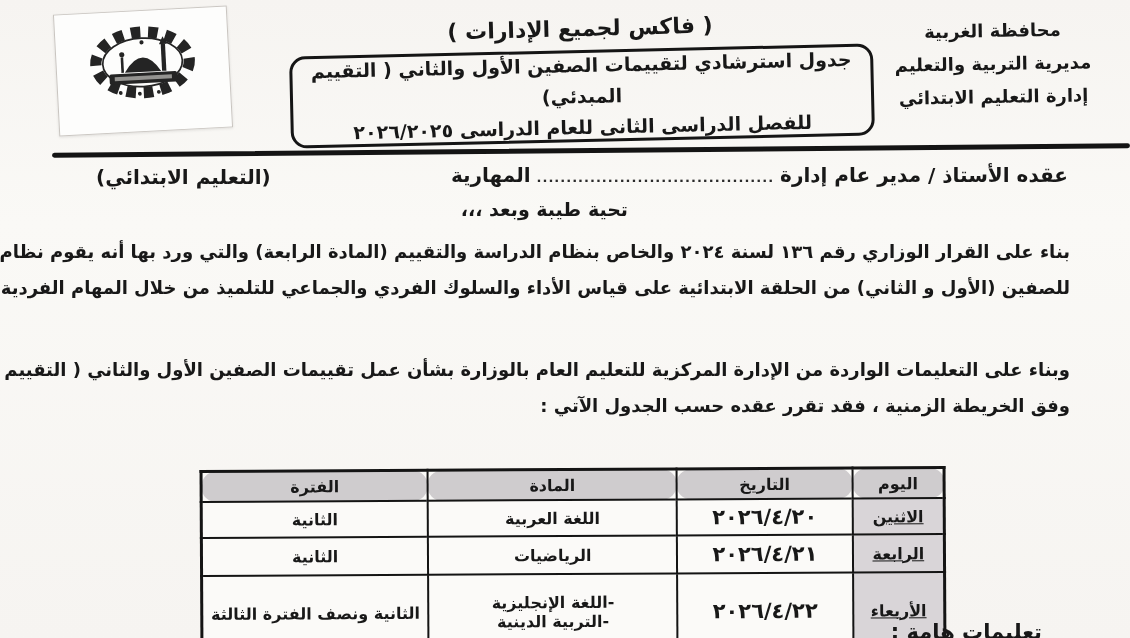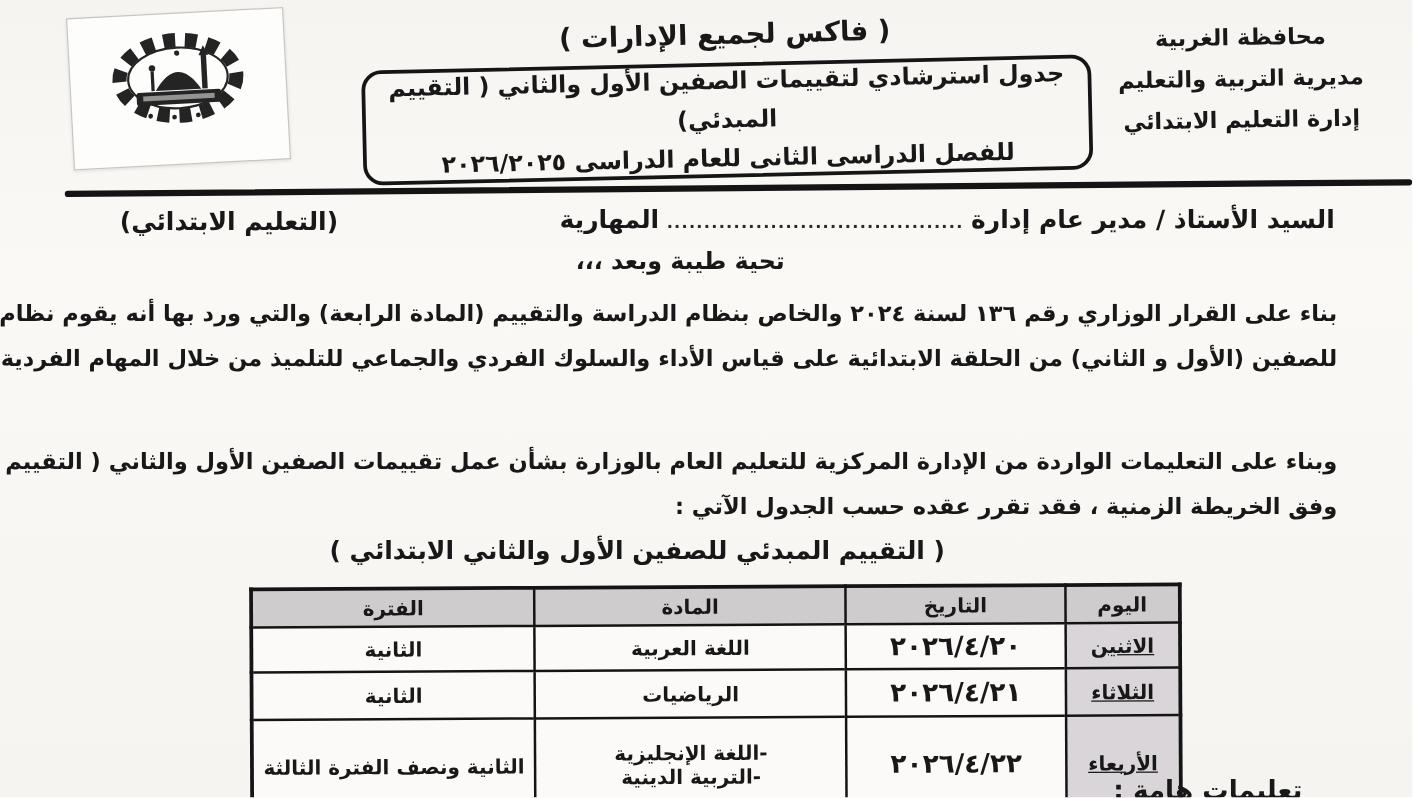--- a/index.html
+++ b/index.html
@@ -53,21 +53,21 @@
   .p1{top:234px;}
   .p2{top:352px;}
   .table-title{position:absolute;left:170px;top:428px;width:680px;text-align:center;font-size:20px;white-space:nowrap;}
   table.sched{
     position:absolute;left:200px;top:468px;width:746px;
     border-collapse:collapse;direction:rtl;text-align:center;
     font-size:16px;transform:rotate(-0.3deg);
     border:3px solid #141414;background:#fbfaf8;
   }
   .sched th,.sched td{border:2px solid #141414;padding:2px 4px;}
-  .sched thead th{background:var(--thead);height:24px;}
+  .sched thead th{background:var(--thead);height:24px;border-radius:14px;}
   .sched td.day{background:var(--daycol);text-decoration:underline;}
   .sched td.date{font-size:21px;letter-spacing:1px;}
   .sched tbody tr:nth-child(1) td{height:30px;}
   .sched tbody tr:nth-child(2) td{height:32px;}
   .sched tbody tr:nth-child(3) td{height:70px;}
   .cut-note{position:absolute;right:88px;top:620px;font-size:21px;white-space:nowrap;}
 </style>
 </head>
 <body>
 
@@ -105,39 +105,38 @@
   <div class="fax-title">( فاكس لجميع الإدارات )</div>
 
   <div class="subject-box">
     <div>جدول استرشادي لتقييمات الصفين الأول والثاني ( التقييم المبدئي)</div>
     <div>للفصل الدراسى الثانى للعام الدراسى ٢٠٢٦/٢٠٢٥</div>
   </div>
 
   <div class="rule"></div>
 
   <div class="addressee">
-    <span>السيد الأستاذ / مدير عام إدارة</span>
+    <span>عقده الأستاذ / مدير عام إدارة</span>
     <span class="dots">........................................</span>
     <span>المهارية</span>
   </div>
   <div class="addressee-left">(التعليم الابتدائي)</div>
 
   <div class="greeting">تحية طيبة وبعد ،،،</div>
 
   <div class="para p1">
     <div>بناء على القرار الوزاري رقم ١٣٦ لسنة ٢٠٢٤ والخاص بنظام الدراسة والتقييم (المادة الرابعة) والتي ورد بها أنه يقوم نظام التقييم</div>
     <div>للصفين (الأول و الثاني) من الحلقة الابتدائية على قياس الأداء والسلوك الفردي والجماعي للتلميذ من خلال المهام الفردية والجماعية</div>
   </div>
 
   <div class="para p2">
     <div>وبناء على التعليمات الواردة من الإدارة المركزية للتعليم العام بالوزارة بشأن عمل تقييمات الصفين الأول والثاني ( التقييم المبدئي )</div>
     <div>وفق الخريطة الزمنية ، فقد تقرر عقده حسب الجدول الآتي :</div>
   </div>
 
-  <div class="table-title">( التقييم المبدئي للصفين الأول والثاني الابتدائي )</div>
 
   <table class="sched">
     <colgroup>
       <col style="width:92px">
         <col style="width:176px">
         <col style="width:250px">
         <col style="width:228px">
     </colgroup>
     <thead>
       <tr>
@@ -150,21 +149,21 @@
     <tbody>
         <tr>
           <td class="day">الاثنين</td>
           <td class="date">٢٠٢٦/٤/٢٠</td>
           <td class="subject">
             <div>اللغة العربية</div>
           </td>
           <td class="period">الثانية</td>
         </tr>
         <tr>
-          <td class="day">الثلاثاء</td>
+          <td class="day">الرابعة</td>
           <td class="date">٢٠٢٦/٤/٢١</td>
           <td class="subject">
             <div>الرياضيات</div>
           </td>
           <td class="period">الثانية</td>
         </tr>
         <tr>
           <td class="day">الأربعاء</td>
           <td class="date">٢٠٢٦/٤/٢٢</td>
           <td class="subject">

